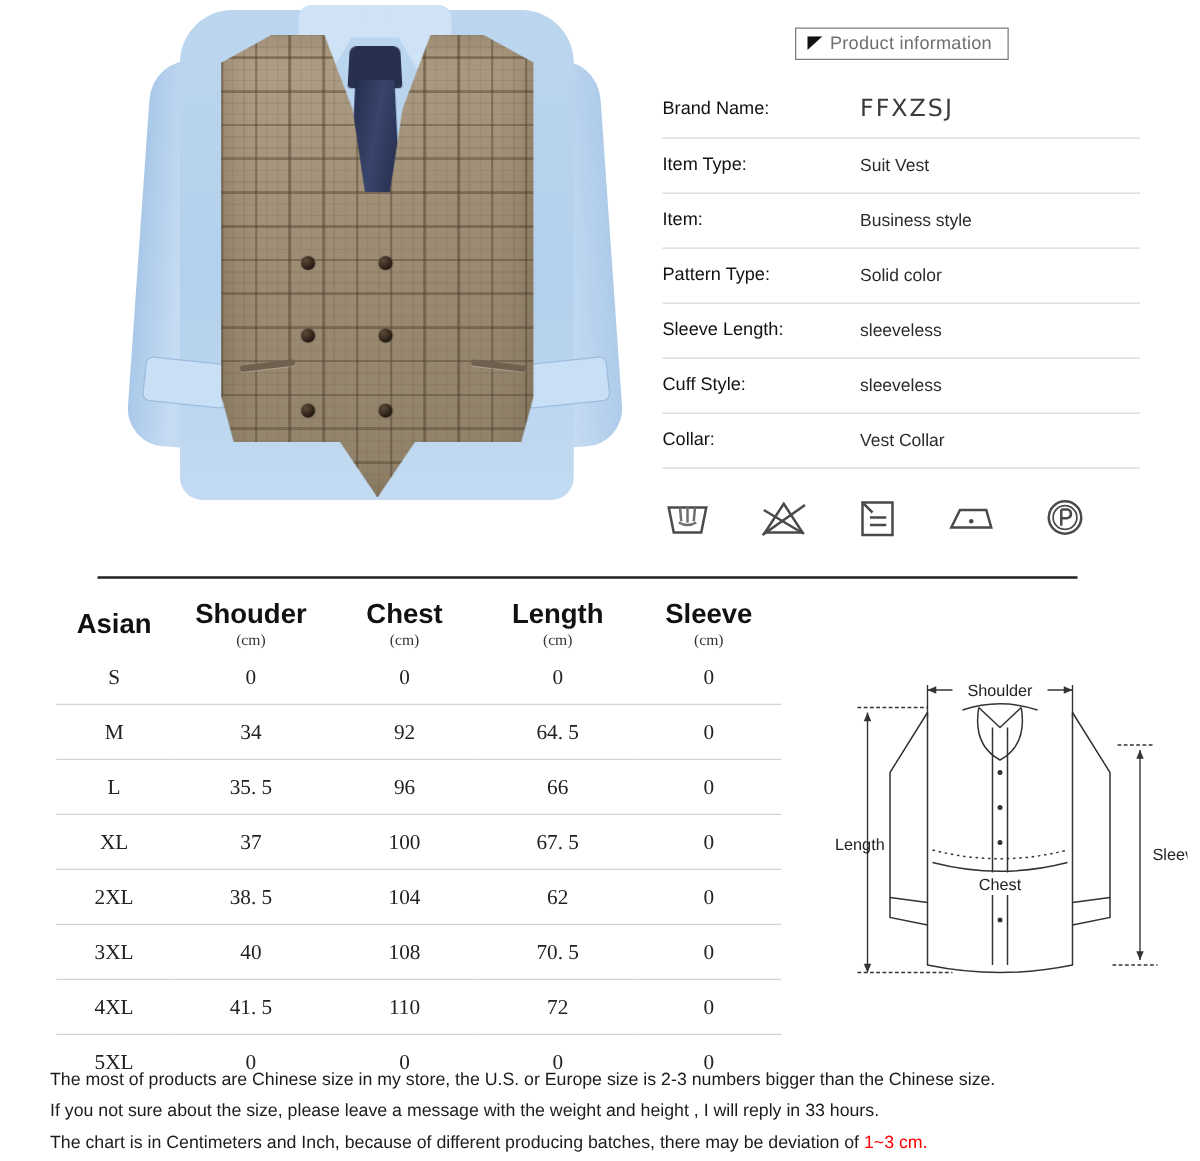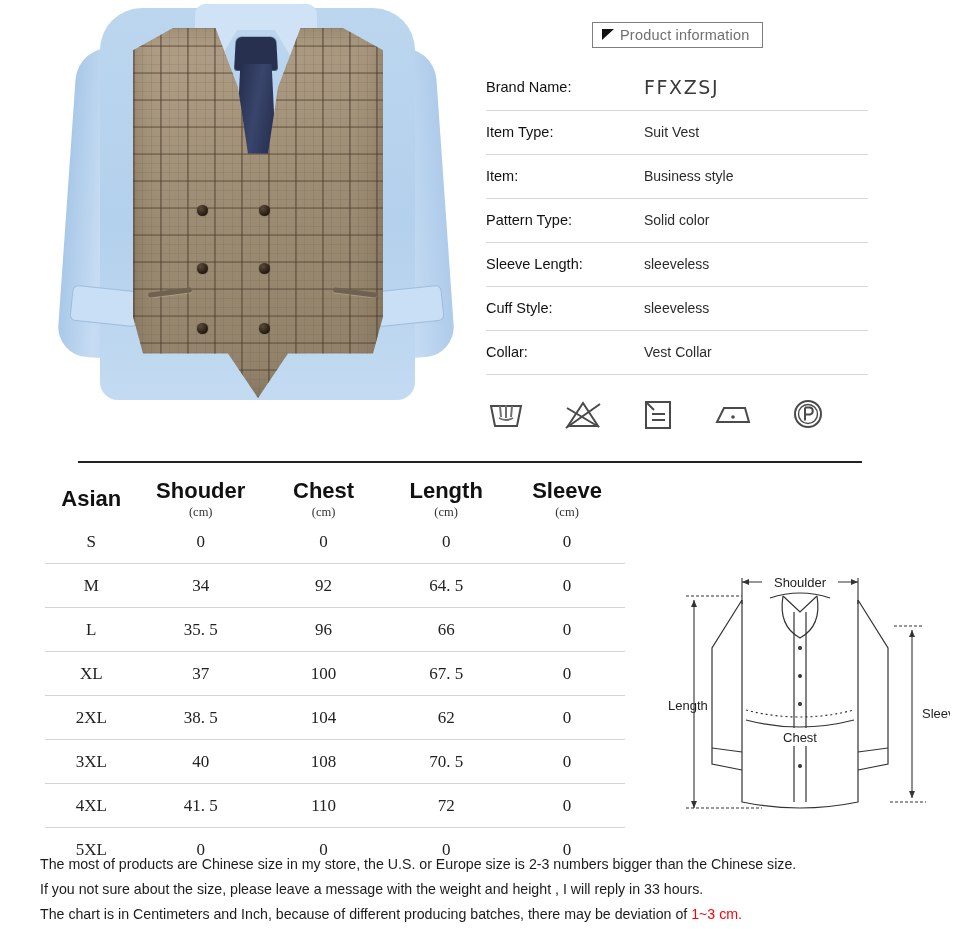--- a/index.html
+++ b/index.html
@@ -3,21 +3,21 @@
 <meta charset="utf-8">
 <style>
   html,body{margin:0;padding:0;}
   body{
     width:960px;height:929px;background:#ffffff;
     font-family:"Liberation Sans", sans-serif;color:#1a1a1a;
     position:relative;overflow:hidden;
   }
 
   
-  .top{position:relative;width:764px;height:455px;}
+  .top{position:relative;width:764px;height:455px;margin-left:44px;}
 
   
   .photo{position:absolute;left:45px;top:0;width:420px;height:450px;}
   .ph-shirt{
     position:absolute;left:55px;top:8px;width:315px;height:392px;
     background:linear-gradient(180deg,#bcd6ef 0%,#b3d0ec 55%,#c3dbf2 100%);
     border-radius:42px 42px 18px 18px;
   }
   .ph-sleeveL,.ph-sleeveR{
     position:absolute;top:48px;width:78px;height:310px;
@@ -106,21 +106,21 @@
     font-size:12.5px;font-weight:normal;color:#333;margin-top:1px;}
   .size-table td{font-size:17px;color:#222;text-align:center;
     height:41px;border-bottom:1px solid #d3d3d3;}
   .size-table tr:first-of-type td{border-top:none;}
   .size-table tbody tr:first-child td{border-bottom:1px solid #d3d3d3;}
   .size-table tbody tr:last-child td{border-bottom:none;}
   .c0{width:92px;} .c1{width:126px;} .c2{width:120px;}
   .c3{width:126px;} .c4{width:116px;}
 
   
-  .diagram{position:absolute;left:650px;top:552px;width:300px;height:300px;}
+  .diagram{position:absolute;left:650px;top:522px;width:300px;height:300px;}
   .diagram svg{display:block;}
 
   
   .notes{position:absolute;left:40px;top:852px;width:900px;
     font-size:14.2px;color:#1c1c1c;line-height:25px;}
   .notes div{white-space:nowrap;}
   .red{color:#ff0000;}
 </style>
 </head>
 <body>

